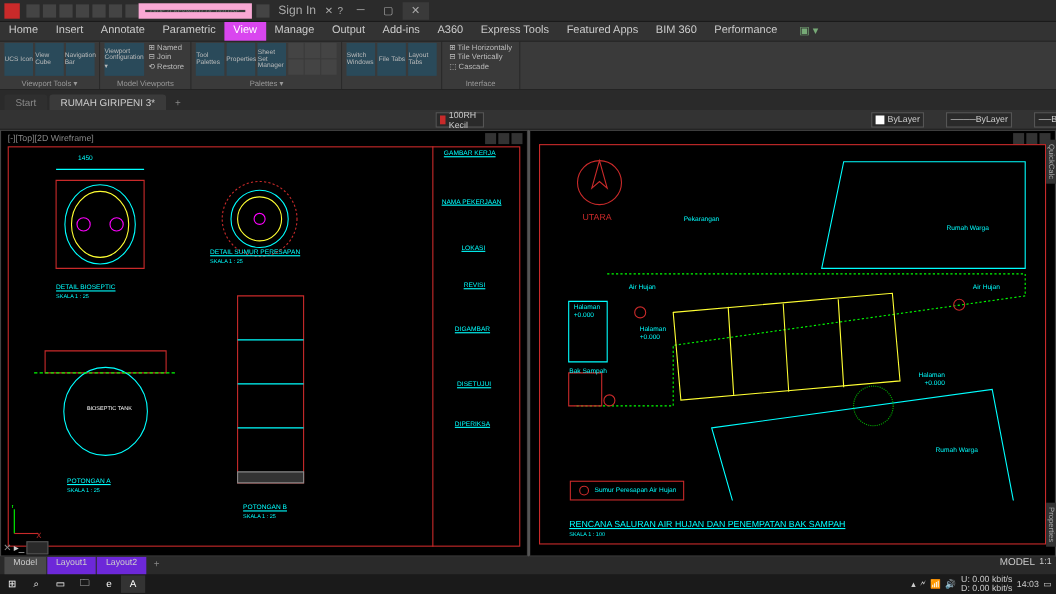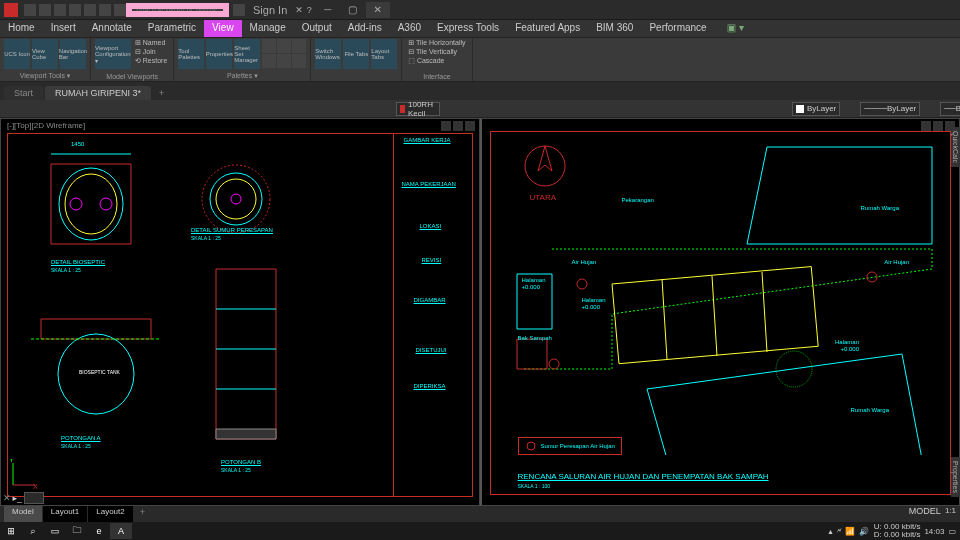--- a/index.html
+++ b/index.html
@@ -34,21 +34,21 @@
 .drawing { position:relative; height:388px; background:#000; display:flex; }
 .drawing .viewport { flex:1; position:relative; border:1px solid #444; }
 .drawing .vlabel { position:absolute; top:2px; left:6px; font-size:8px; color:#888; }
 .drawing .vctl { position:absolute; top:2px; right:4px; display:flex; gap:2px; }
 .drawing .vctl span { width:10px; height:10px; background:#333; }
 .sheetbdr { position:absolute; border:1px solid #c92a2a; }
 .dtxt { position:absolute; color:#00ffff; font-size:6px; white-space:nowrap; }
 .wtxt { position:absolute; color:#fff; font-size:5px; }
 .watermark { position:absolute; top:50%; left:50%; transform:translate(-50%,-50%); font-size:48px; color:rgba(30,110,130,0.5); font-weight:300; pointer-events:none; z-index:100; letter-spacing:2px; }
 .layouttabs { height:16px; background:#2a2a2a; display:flex; padding-left:4px; }
-.layouttabs .lt { padding:1px 8px; font-size:8px; background:#000000; margin-right:1px; }
+.layouttabs .lt { padding:1px 8px; font-size:8px; background:#6d28d9; margin-right:1px; }
 .layouttabs .lt.active { background:#4a4a4a; }
 .taskbar { height:18px; background:#1a1a1a; display:flex; align-items:center; }
 .taskbar .tico { width:22px; height:16px; display:flex; align-items:center; justify-content:center; color:#fff; }
 .taskbar .tray { margin-left:auto; display:flex; align-items:center; gap:4px; padding-right:4px; font-size:8px; color:#ccc; }
 .cmdline { position:absolute; bottom:0; left:2px; height:14px; display:flex; align-items:center; gap:2px; }
 .cmdline input { width:20px; height:12px; background:#2a2a2a; border:1px solid #555; }
 circle, ellipse, rect, line, polyline, polygon, path { vector-effect:non-scaling-stroke; }
 </style>
 </head>
 <body>

